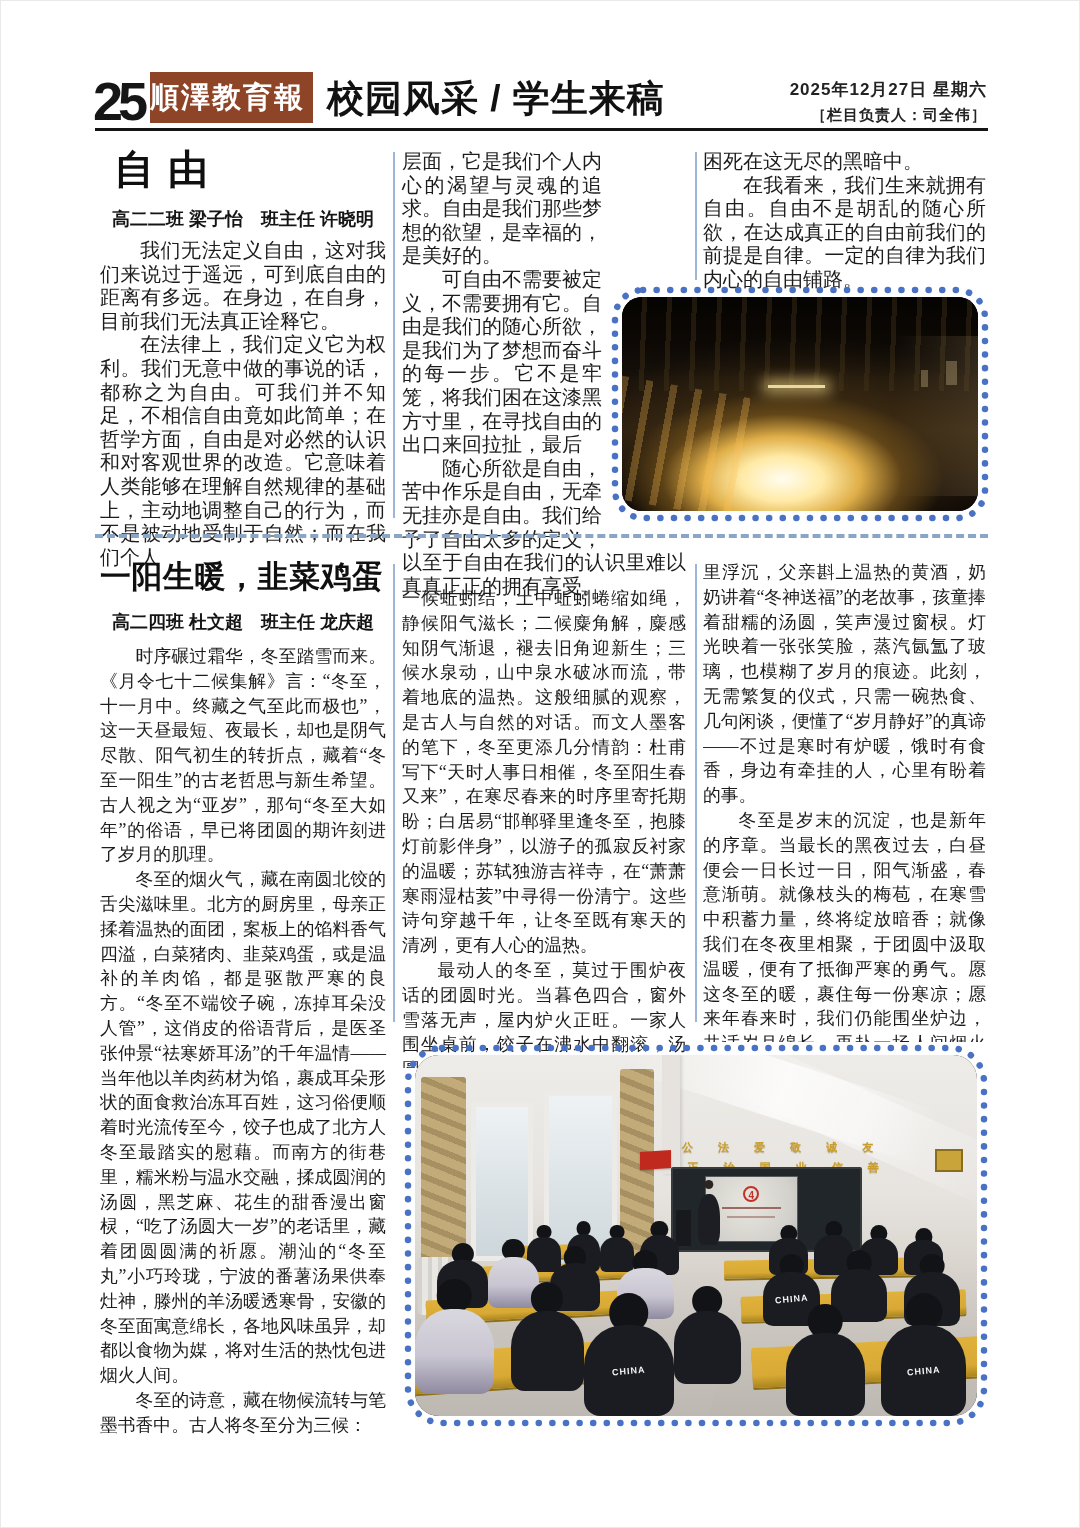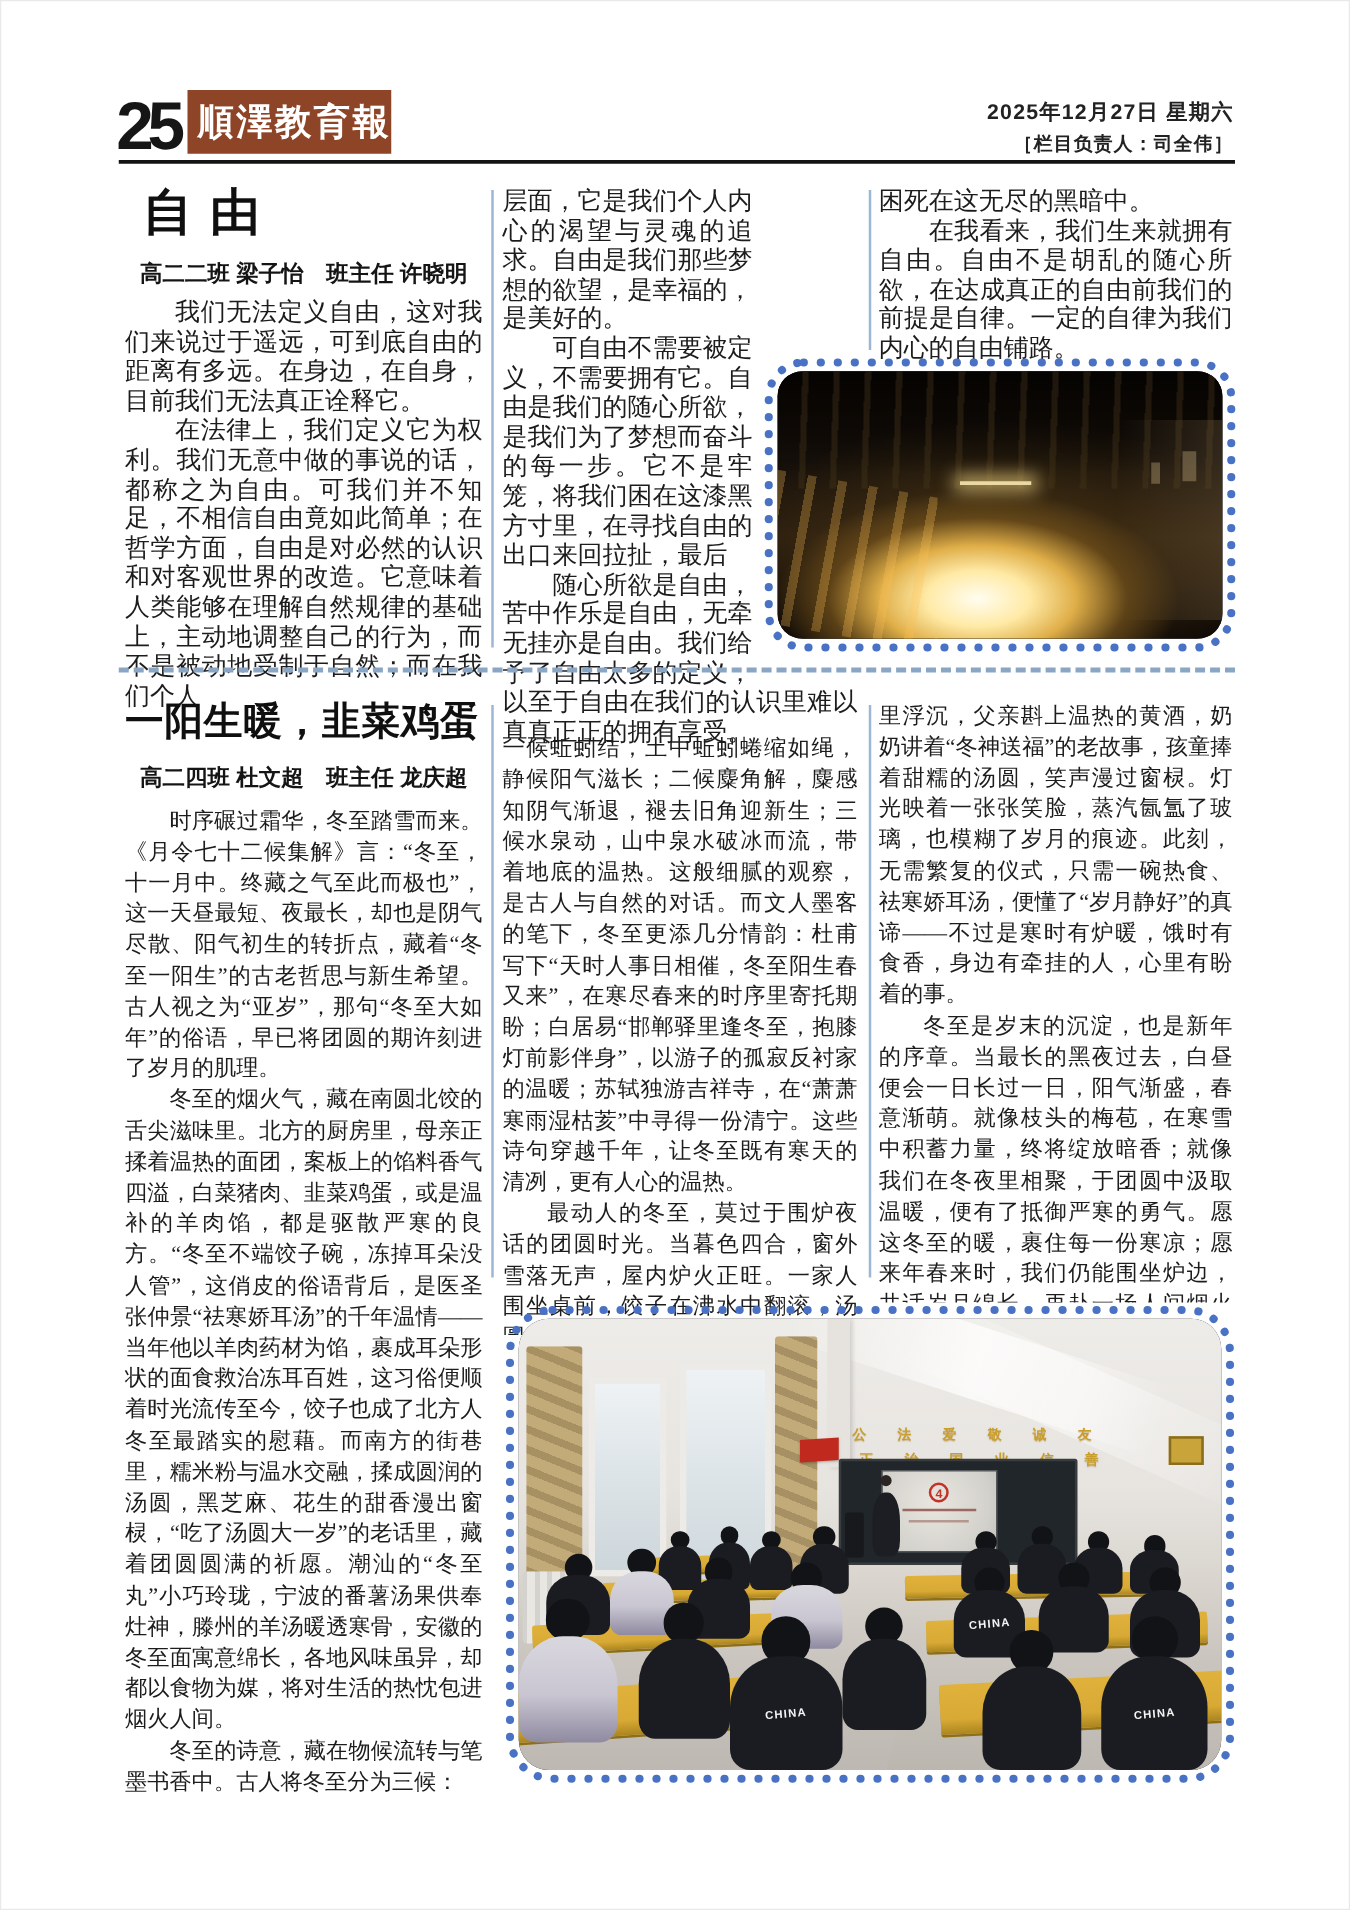--- a/index.html
+++ b/index.html
@@ -13,21 +13,21 @@
   }
   *{margin:0;padding:0;box-sizing:border-box;}
   html,body{background:#ffffff;}
   .page{position:relative;width:1080px;height:1528px;background:#fff;overflow:hidden;
         font-family:var(--serif);color:var(--ink);box-shadow:inset 0 0 0 1px #e9e9e9;}
 
   
   .pageno{position:absolute;left:93px;top:70px;font-family:var(--sans);font-weight:900;
           font-size:54px;letter-spacing:-5px;color:#161616;}
   .masthead{position:absolute;left:150px;top:72px;width:163px;height:51px;
-            background:var(--accent-brown);color:#fff;display:flex;align-items:center;justify-content:flex-end;
+            background:var(--accent-brown);color:#fff;display:flex;align-items:center;justify-content:flex-start;
             font-family:var(--serif);font-weight:700;font-size:29px;letter-spacing:2px;}
   .section-title{position:absolute;left:327px;top:74px;font-family:var(--sans);font-weight:900;
                  font-size:37px;letter-spacing:1px;color:#111;}
   .hdr-right{position:absolute;right:93px;top:78px;text-align:right;font-family:var(--sans);color:#222;}
   .hdr-date{font-size:17px;font-weight:700;letter-spacing:1px;}
   .hdr-editor{font-size:15px;font-weight:700;margin-top:5px;letter-spacing:1px;}
   .hdr-rule{position:absolute;left:95px;top:128px;width:893px;height:3px;background:#141414;}
 
   
   .col{position:absolute;text-align:justify;}
@@ -108,20 +108,21 @@
 </style>
 </head>
 <body>
 
 <div class="page">
 
   <div class="pageno">25</div>
   <div class="masthead">
     <span>順澤教育報</span>
   </div>
+  <div class="section-title">校园风采 / 学生来稿</div>
   <div class="hdr-right">
     <div class="hdr-date">2025年12月27日 星期六</div>
     <div class="hdr-editor">［栏目负责人：司全伟］</div>
   </div>
   <div class="hdr-rule"></div>
 
   <div class="a1">
     <div class="col a1-col1">
       <div class="a-title">自由</div>
       <div class="a-byline">高二二班 梁子怡　班主任 许晓明</div>
@@ -169,21 +170,21 @@
         <p>时序碾过霜华，冬至踏雪而来。《月令七十二候集解》言：“冬至，十一月中。终藏之气至此而极也”，这一天昼最短、夜最长，却也是阴气尽散、阳气初生的转折点，藏着“冬至一阳生”的古老哲思与新生希望。古人视之为“亚岁”，那句“冬至大如年”的俗语，早已将团圆的期许刻进了岁月的肌理。</p>
         <p>冬至的烟火气，藏在南圆北饺的舌尖滋味里。北方的厨房里，母亲正揉着温热的面团，案板上的馅料香气四溢，白菜猪肉、韭菜鸡蛋，或是温补的羊肉馅，都是驱散严寒的良方。“冬至不端饺子碗，冻掉耳朵没人管”，这俏皮的俗语背后，是医圣张仲景“祛寒娇耳汤”的千年温情——当年他以羊肉药材为馅，裹成耳朵形状的面食救治冻耳百姓，这习俗便顺着时光流传至今，饺子也成了北方人冬至最踏实的慰藉。而南方的街巷里，糯米粉与温水交融，揉成圆润的汤圆，黑芝麻、花生的甜香漫出窗棂，“吃了汤圆大一岁”的老话里，藏着团圆圆满的祈愿。潮汕的“冬至丸”小巧玲珑，宁波的番薯汤果供奉灶神，滕州的羊汤暖透寒骨，安徽的冬至面寓意绵长，各地风味虽异，却都以食物为媒，将对生活的热忱包进烟火人间。</p>
         <p>冬至的诗意，藏在物候流转与笔墨书香中。古人将冬至分为三候：</p>
       </div>
     </div>
     <div class="col a2-col2 body">
       <p class="cont">一候蚯蚓结，土中蚯蚓蜷缩如绳，静候阳气滋长；二候麋角解，麋感知阴气渐退，褪去旧角迎新生；三候水泉动，山中泉水破冰而流，带着地底的温热。这般细腻的观察，是古人与自然的对话。而文人墨客的笔下，冬至更添几分情韵：杜甫写下“天时人事日相催，冬至阳生春又来”，在寒尽春来的时序里寄托期盼；白居易“邯郸驿里逢冬至，抱膝灯前影伴身”，以游子的孤寂反衬家的温暖；苏轼独游吉祥寺，在“萧萧寒雨湿枯荄”中寻得一份清宁。这些诗句穿越千年，让冬至既有寒天的清冽，更有人心的温热。</p>
       <p>最动人的冬至，莫过于围炉夜话的团圆时光。当暮色四合，窗外雪落无声，屋内炉火正旺。一家人围坐桌前，饺子在沸水中翻滚，汤圆在汤</p>
     </div>
     <div class="col a2-col3 body">
-      <p class="cont">里浮沉，父亲斟上温热的黄酒，奶奶讲着“冬神送福”的老故事，孩童捧着甜糯的汤圆，笑声漫过窗棂。灯光映着一张张笑脸，蒸汽氤氲了玻璃，也模糊了岁月的痕迹。此刻，无需繁复的仪式，只需一碗热食、祛寒娇耳汤，便懂了“岁月静好”的真谛——不过是寒时有炉暖，饿时有食香，身边有牵挂的人，心里有盼着的事。</p>
+      <p class="cont">里浮沉，父亲斟上温热的黄酒，奶奶讲着“冬神送福”的老故事，孩童捧着甜糯的汤圆，笑声漫过窗棂。灯光映着一张张笑脸，蒸汽氤氲了玻璃，也模糊了岁月的痕迹。此刻，无需繁复的仪式，只需一碗热食、几句闲谈，便懂了“岁月静好”的真谛——不过是寒时有炉暖，饿时有食香，身边有牵挂的人，心里有盼着的事。</p>
       <p>冬至是岁末的沉淀，也是新年的序章。当最长的黑夜过去，白昼便会一日长过一日，阳气渐盛，春意渐萌。就像枝头的梅苞，在寒雪中积蓄力量，终将绽放暗香；就像我们在冬夜里相聚，于团圆中汲取温暖，便有了抵御严寒的勇气。愿这冬至的暖，裹住每一份寒凉；愿来年春来时，我们仍能围坐炉边，共话岁月绵长，再赴一场人间烟火的邀约。</p>
     </div>
     <div class="vrule" style="left:393px;top:564px;height:458px;"></div>
     <div class="vrule" style="left:695px;top:564px;height:458px;"></div>
   </div>
 
   <div class="photo-wrap" style="left:404px;top:1044px;width:584px;height:383px;">
     <svg width="584" height="383">
       <rect x="4" y="4" width="576" height="375" rx="34" fill="none" stroke="#4a72c4" stroke-width="6.5" stroke-linecap="round" stroke-dasharray="0.1 13.5"></rect>
     </svg>

